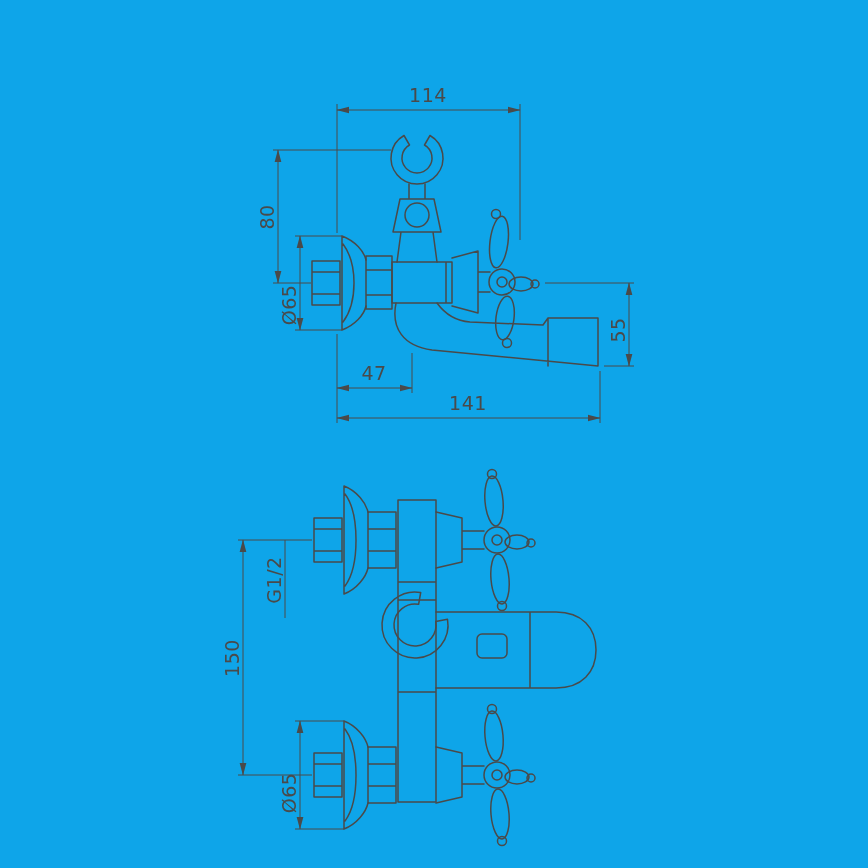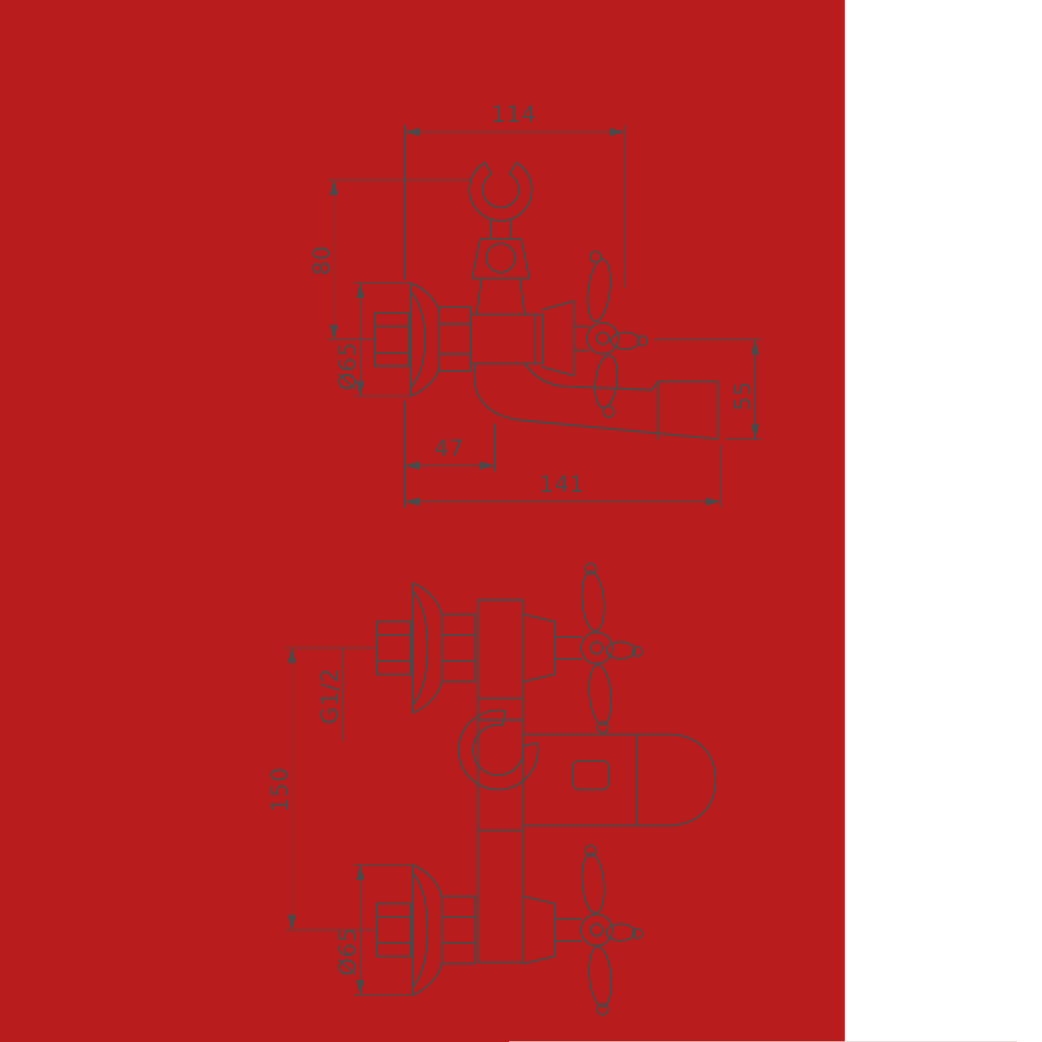--- a/index.html
+++ b/index.html
@@ -1,17 +1,17 @@
 <!DOCTYPE html>
 <html style="--line-color: #4a4a4a;"><head>
 <meta charset="utf-8">
 <style>
   :root { --line-color:#4a4a4a; }
   html,body { margin:0; padding:0; background:#ffffff; }
-  .page { width:704px; height:868px; position:relative; background:#b91c1c; overflow:hidden; }
+  .page { width:868px; height:868px; position:relative; background:#0ea5e9; overflow:hidden; }
   svg { display:block; }
   .obj path, .obj rect, .obj circle, .obj ellipse, .obj line {
     fill:none; stroke:var(--line-color); stroke-width:1.5;
     stroke-linejoin:round; stroke-linecap:round;
   }
   .dim line, .dim path { fill:none; stroke:var(--line-color); stroke-width:1; }
   .dim text {
     font-family:"DejaVu Sans", sans-serif; font-size:19px;
     fill:var(--line-color); letter-spacing:0.5px;
   }

